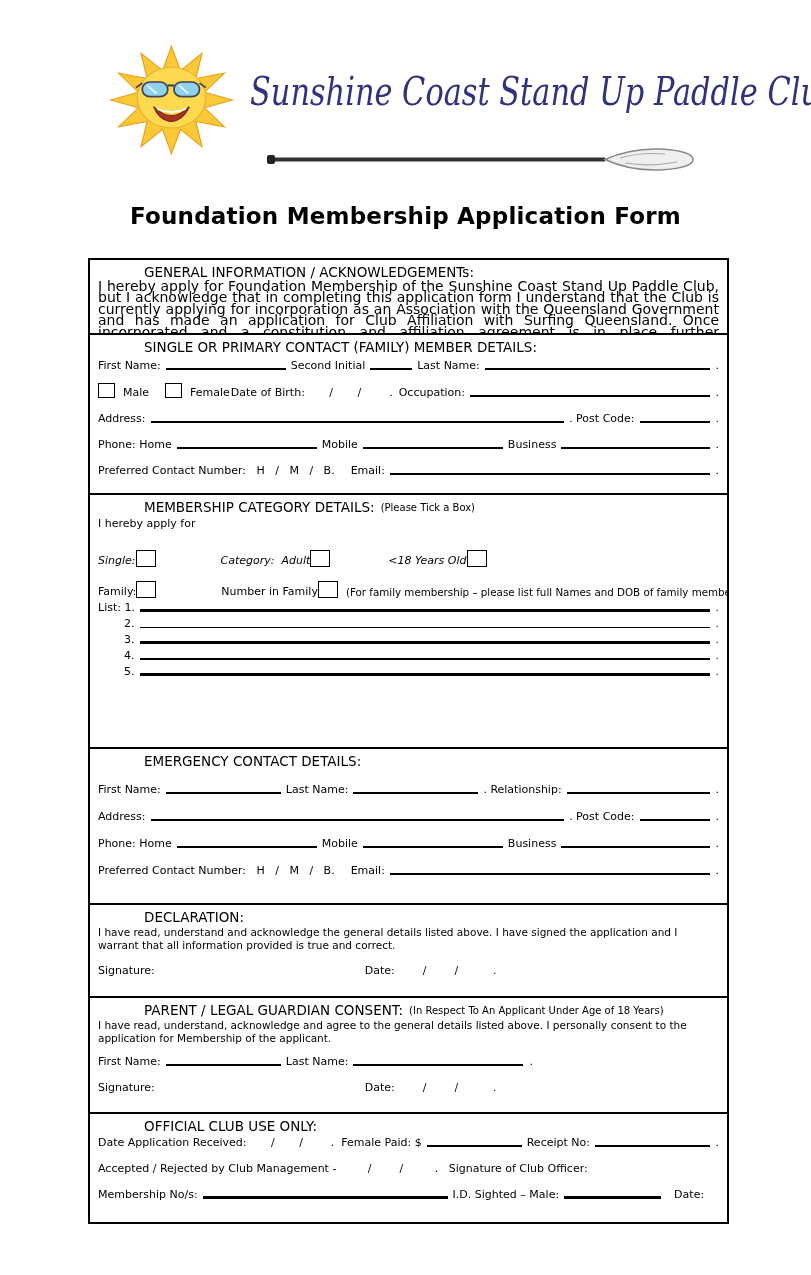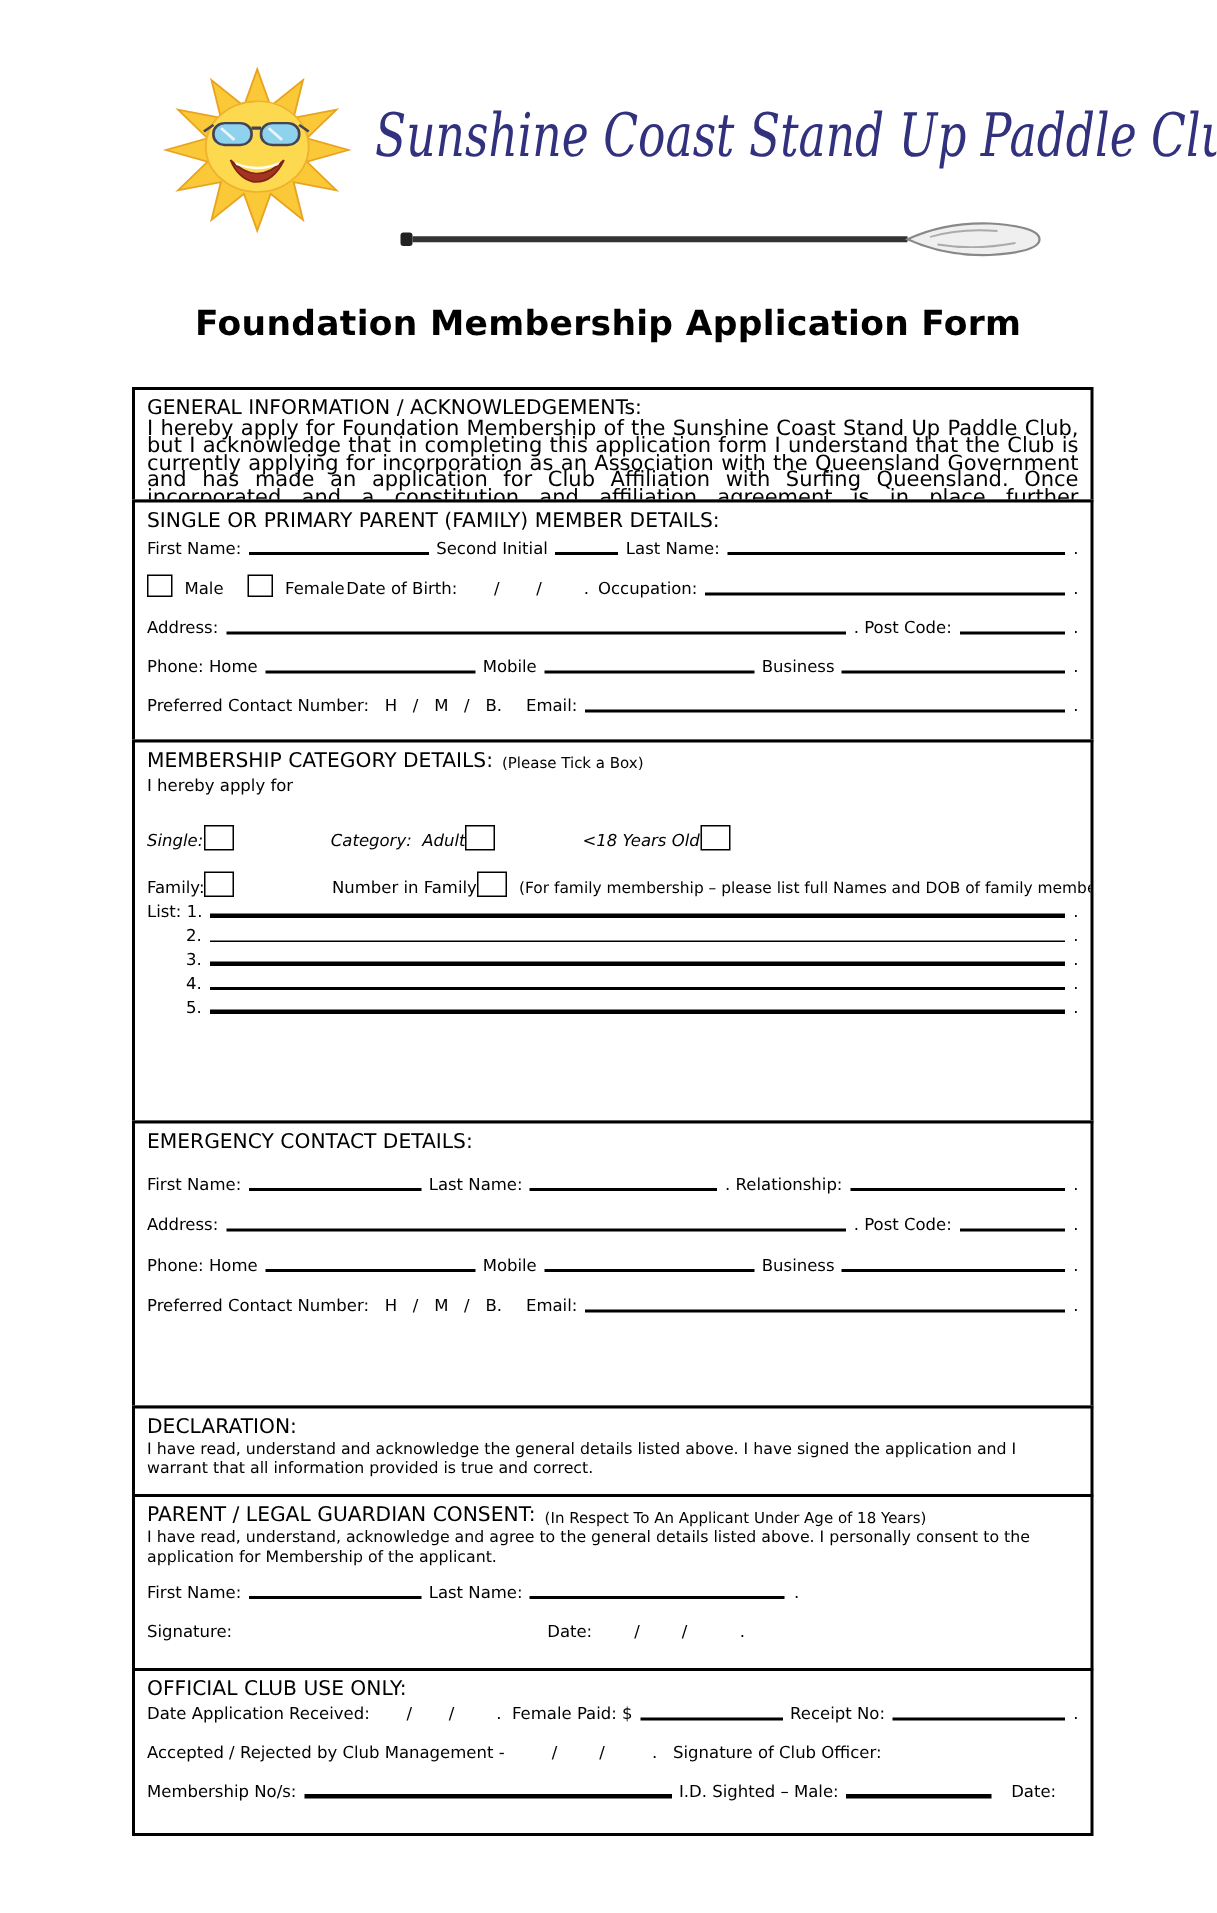--- a/index.html
+++ b/index.html
@@ -26,26 +26,26 @@
 
   
   .form { position:absolute; left:88px; top:258px; width:641px; }
   .section {
     border:2px solid #000; margin-top:-2px; padding:4px 8px 6px 8px;
     background:#fff; overflow:hidden;
   }
   .section.s1 { margin-top:0; height:77px; }
   .s2 { height:162px; }
   .s3 { height:256px; }
-  .s4 { height:192px; }
-  .s5 { height:61px;  }
+  .s4 { height:158px; }
+  .s5 { height:95px;  }
   .s6 { height:118px; }
   .s7 { height:112px;  }
 
-  .hline { display:flex; align-items:flex-end; }
+  .hline { display:flex; align-items:center;margin-left:46px; }
   .h  { font-size:13.5px; white-space:pre; }
   .h-note { font-size:10px; margin-left:6px; white-space:pre; }
 
   .fine { font-size:14px; line-height:11.4px; text-align:justify; margin-top:1px; }
   .bodytxt { font-size:10.5px; line-height:13px; margin-top:1px; }
 
   .row { display:flex; align-items:flex-end; font-size:11px; }
   .lbl { white-space:pre; flex:0 0 auto; }
   .ln  { border-bottom:2px solid #000; height:0; flex:0 0 auto;
          margin:0 5px 2px 5px; }
@@ -112,21 +112,21 @@
 
     <div class="section s1">
       <div class="hline">
         <span class="h">GENERAL INFORMATION / ACKNOWLEDGEMENTs:</span>
       </div>
       <div class="fine">I hereby apply for Foundation Membership of the Sunshine Coast Stand Up Paddle Club, but I acknowledge that in completing this application form I understand that the Club is currently applying for incorporation as an Association with the Queensland Government and has made an application for Club Affiliation with Surfing Queensland. Once incorporated and a constitution and affiliation agreement is in place further documentation will be forwarded immediately to all Foundation Members. At that time members will be asked to complete the Club's Membership declaration and any other outstanding documentation as required by the Club Officials and/or affiliated organisation.</div>
     </div>
 
     <div class="section s2">
       <div class="hline">
-        <span class="h">SINGLE OR PRIMARY PARENT (FAMILY) MEMBER DETAILS:</span>
+        <span class="h">SINGLE OR PRIMARY CONTACT (FAMILY) MEMBER DETAILS:</span>
       </div>
       <div class="row mt4">
         <span class="lbl">First Name:</span>
         <span class="ln w120"></span>
         <span class="lbl">Second Initial</span>
         <span class="ln w42"></span>
         <span class="lbl">Last Name:</span>
         <span class="ln fill"></span>
         <span class="dot">.</span>
       </div>

